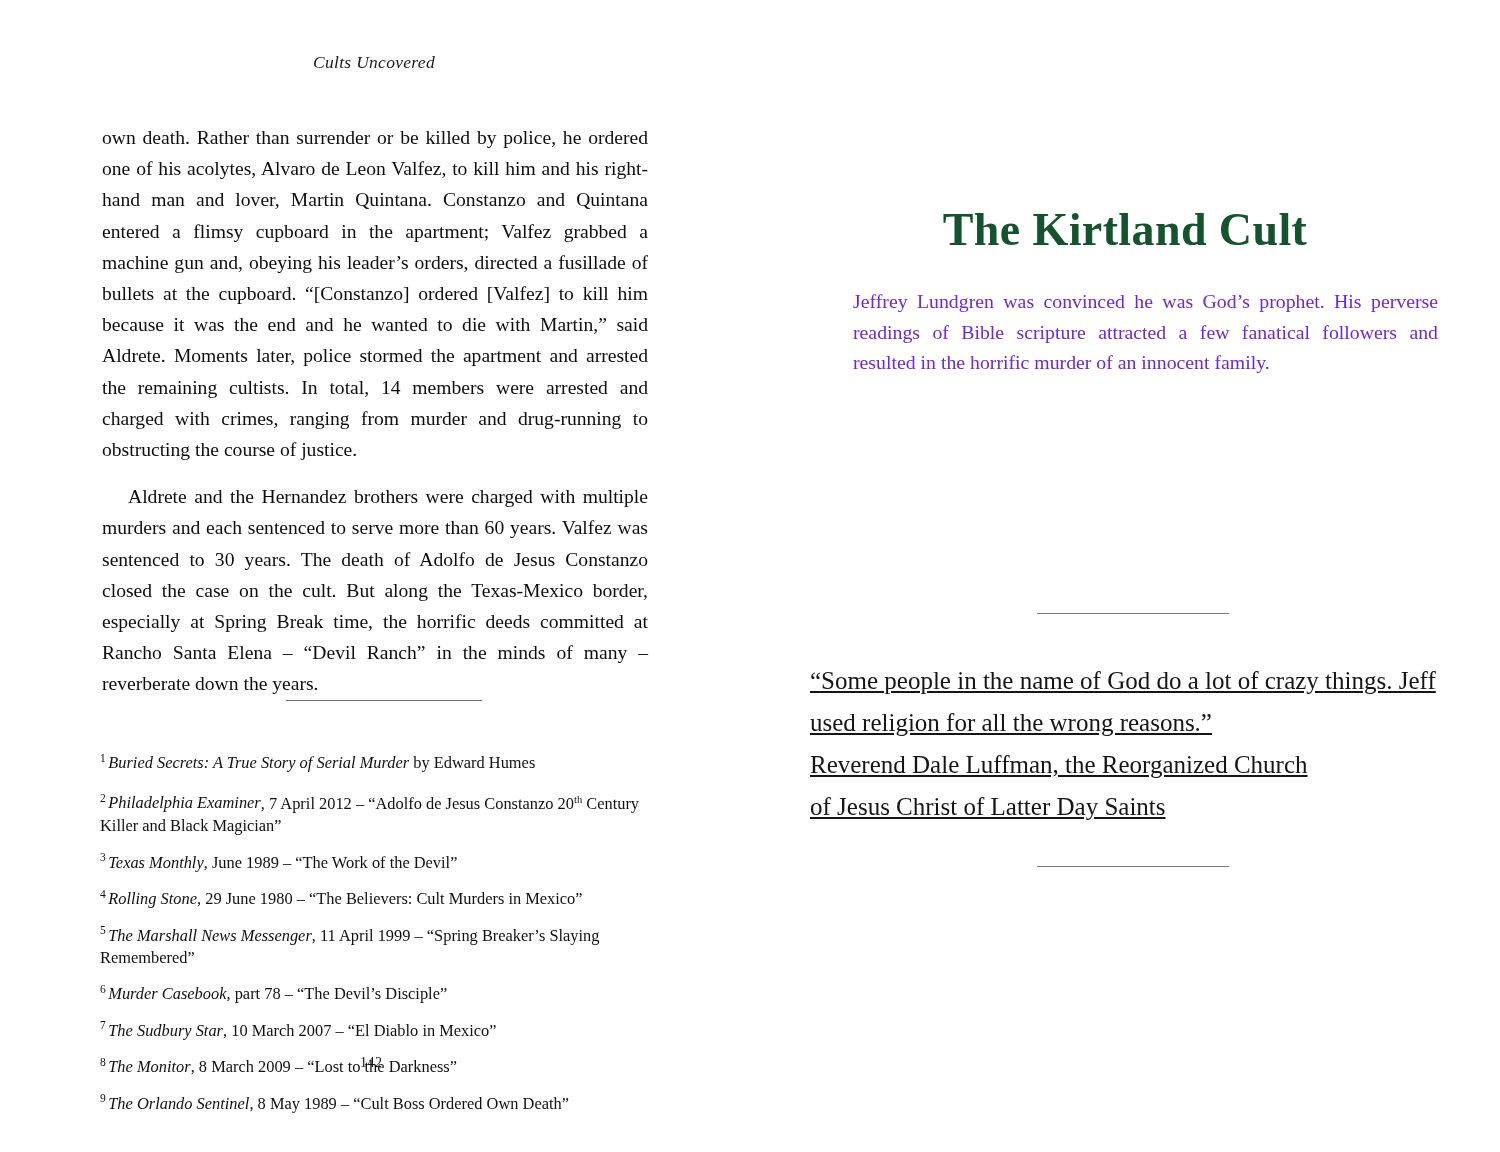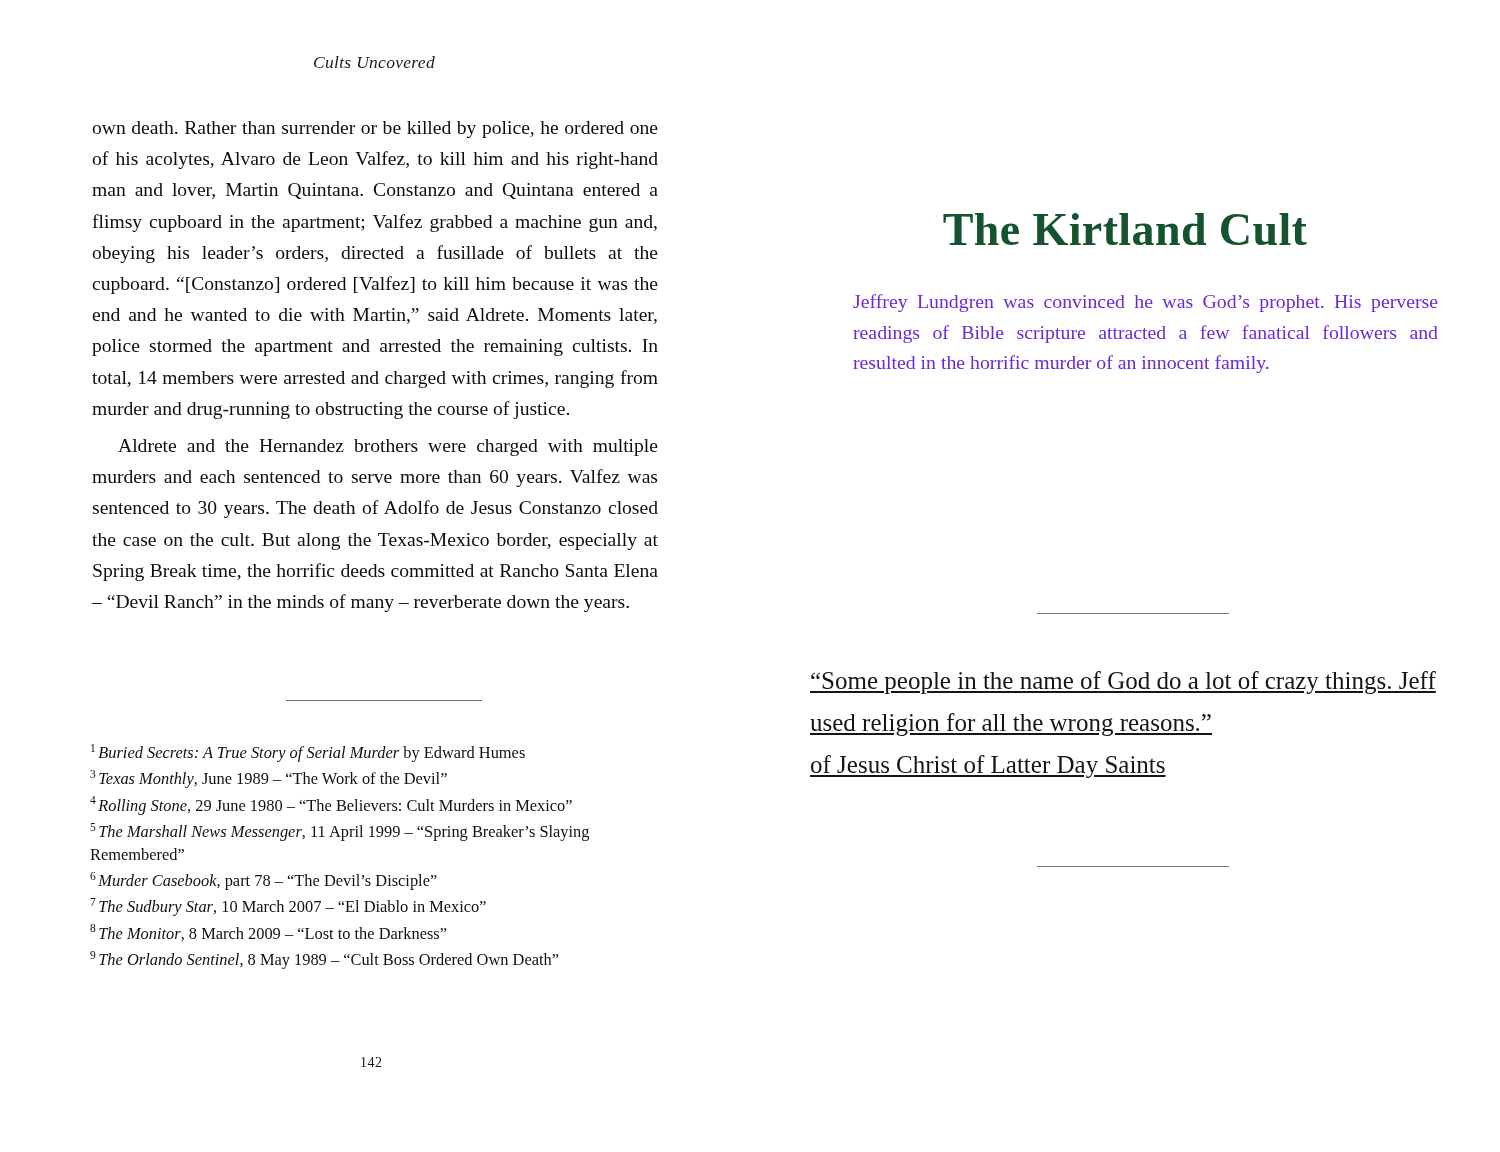--- a/index.html
+++ b/index.html
@@ -43,21 +43,21 @@
     left: 86px;
     top: 106px;
     width: 578px;
     font-size: 19.6px;
     line-height: 31.2px;
     text-align: justify;
     text-justify: inter-word;
     color: #0d0d0d;
   }
   .left-body p {
-    margin: 6px;
+    margin: 16px;
   }
   .left-body p + p {
     text-indent: 26px;
   }
   .footnote-rule {
     position: absolute;
     left: 286px;
     top: 700px;
     width: 196px;
     height: 1px;
@@ -66,21 +66,21 @@
   .footnotes {
     position: absolute;
     left: 86px;
     top: 738px;
     width: 580px;
     font-size: 16.4px;
     line-height: 22.4px;
     color: #101010;
   }
   .footnotes .fn {
-    margin: 4px;
+    margin: 14px;
     text-indent: 0;
   }
   .footnotes .num {
     font-size: 11.5px;
     vertical-align: super;
     line-height: 0;
     margin-right: 2.5px;
   }
   .footnotes i {
     font-style: italic;
@@ -161,20 +161,21 @@
 
       <div class="left-body">
         <p>own death. Rather than surrender or be killed by police, he ordered one of his acolytes, Alvaro de Leon Valfez, to kill him and his right-hand man and lover, Martin Quintana. Constanzo and Quintana entered a flimsy cupboard in the apartment; Valfez grabbed a machine gun and, obeying his leader’s orders, directed a fusillade of bullets at the cupboard. “[Constanzo] ordered [Valfez] to kill him because it was the end and he wanted to die with Martin,” said Aldrete. Moments later, police stormed the apartment and arrested the remaining cultists. In total, 14 members were arrested and charged with crimes, ranging from murder and drug-running to obstructing the course of justice.</p>
         <p>Aldrete and the Hernandez brothers were charged with multiple murders and each sentenced to serve more than 60 years. Valfez was sentenced to 30 years. The death of Adolfo de Jesus Constanzo closed the case on the cult. But along the Texas-Mexico border, especially at Spring Break time, the horrific deeds committed at Rancho Santa Elena – “Devil Ranch” in the minds of many – reverberate down the years.</p>
       </div>
 
       <div class="footnote-rule"></div>
 
       <div class="footnotes" id="footnotes-container">
           <p class="fn"><span class="num">1</span><i>Buried Secrets: A True Story of Serial Murder</i><span> by Edward Humes</span></p>
+          <p class="fn"><span class="num">2</span><i>Philadelphia Examiner</i><span>, 7 April 2012 – “Adolfo de Jesus Constanzo 20<sup>th</sup> Century Killer and Black Magician”</span></p>
           <p class="fn"><span class="num">3</span><i>Texas Monthly</i><span>, June 1989 – “The Work of the Devil”</span></p>
           <p class="fn"><span class="num">4</span><i>Rolling Stone</i><span>, 29 June 1980 – “The Believers: Cult Murders in Mexico”</span></p>
           <p class="fn"><span class="num">5</span><i>The Marshall News Messenger</i><span>, 11 April 1999 – “Spring Breaker’s Slaying Remembered”</span></p>
           <p class="fn"><span class="num">6</span><i>Murder Casebook,</i><span> part 78 – “The Devil’s Disciple”</span></p>
           <p class="fn"><span class="num">7</span><i>The Sudbury Star</i><span>, 10 March 2007 – “El Diablo in Mexico”</span></p>
           <p class="fn"><span class="num">8</span><i>The Monitor</i><span>, 8 March 2009 – “Lost to the Darkness”</span></p>
           <p class="fn"><span class="num">9</span><i>The Orlando Sentinel</i><span>, 8 May 1989 – “Cult Boss Ordered Own Death”</span></p>
         </div>
 
       <div class="folio">142</div>
@@ -182,20 +183,21 @@
 
     <div class="page-half">
       <h1 class="chapter-title">The Kirtland Cult</h1>
 
       <div class="standfirst">Jeffrey Lundgren was convinced he was God’s prophet. His perverse readings of Bible scripture attracted a few fanatical followers and resulted in the horrific murder of an innocent family.</div>
 
       <div class="rule-top"></div>
 
       <div class="pullquote">
         <span>“Some people in the name of God do a lot of crazy things. Jeff used religion for all the wrong reasons.”</span>
+        <span class="attrib">Reverend Dale Luffman, the Reorganized Church</span>
         <span class="attrib">of Jesus Christ of Latter Day Saints</span>
       </div>
 
       <div class="rule-bottom"></div>
     </div>
 
   </div>
 </div>
 
 </body></html>

